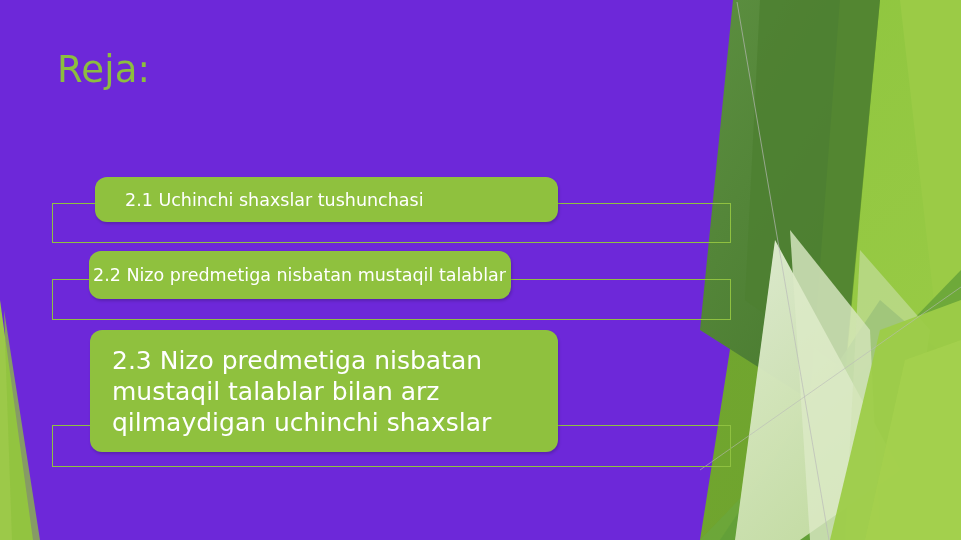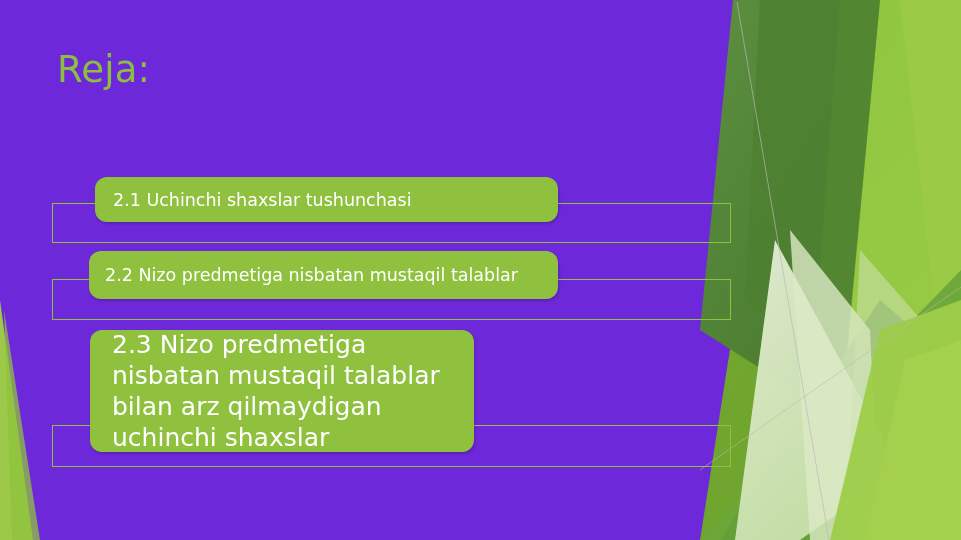--- a/index.html
+++ b/index.html
@@ -60,32 +60,32 @@
     display: flex;
     align-items: center;
     box-shadow: 1px 2px 3px rgba(0,0,0,0.18);
   }
   .chip-text {
     white-space: pre-line;
     color: #ffffff;
   }
   .chip1 {
     left: 95px; top: 177px; width: 463px; height: 45px;
-    padding: 0 18px;
+    padding: 0 30px;
   }
   .chip1 .chip-text { font-size: 17.5px; line-height: 22px; }
 
   .chip2 {
-    left: 89px; top: 251px; width: 469px; height: 48px;
-    padding: 0 16px;
+    left: 89px; top: 251px; width: 422px; height: 48px;
+    padding: 0 4px;
   }
   .chip2 .chip-text { font-size: 17.5px; line-height: 22px; }
 
   .chip3 {
-    left: 90px; top: 330px; width: 384px; height: 122px;
+    left: 90px; top: 330px; width: 468px; height: 122px;
     padding: 0 22px;
   }
   .chip3 .chip-text { font-size: 25px; line-height: 31px; }
 </style>
 </head>
 <body>
 
 <div class="slide">
 
   <svg class="deco" viewBox="0 0 961 540" preserveAspectRatio="none" aria-hidden="true">

